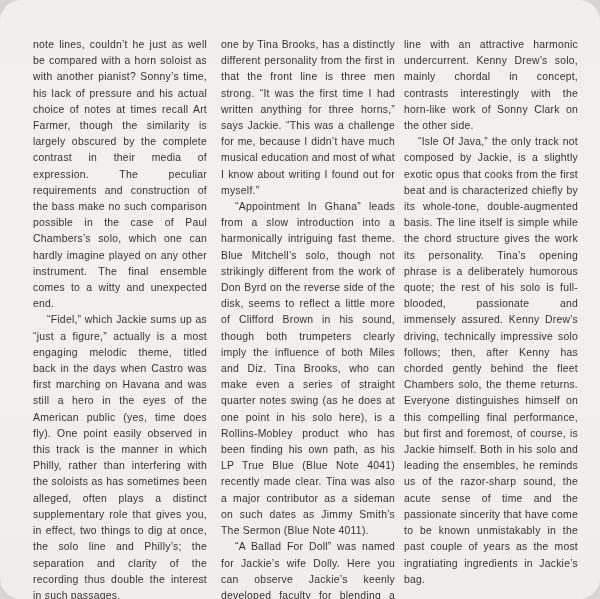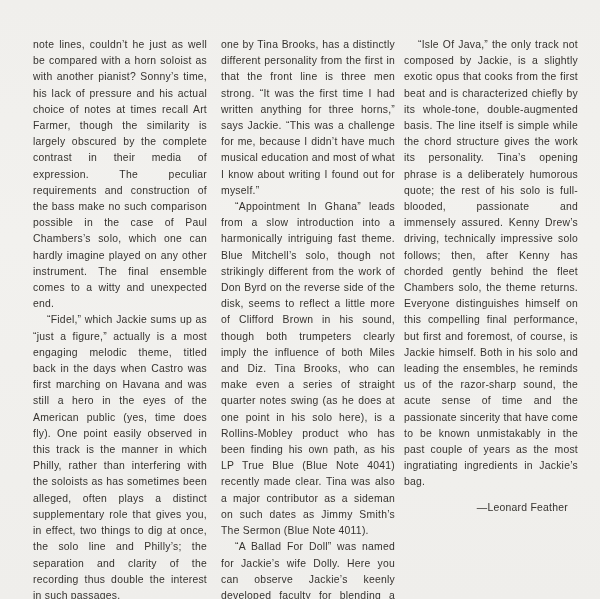--- a/index.html
+++ b/index.html
@@ -10,20 +10,21 @@
     font-family: "Liberation Sans", sans-serif;
     background: #d8d6d3;
   }
   .page {
     position: relative;
     width: 600px;
     height: 599px;
     background: #f1f0ed;
     background-image: linear-gradient(180deg, #f0efec 0%, #f2f1ee 40%, #efeeeb 100%);
     overflow: hidden;
+    border-radius: 21px;
   }
   .col {
     position: absolute;
     top: 37px;
     width: 174px;
     color: #35322e;
     font-size: 10.4px;
     line-height: 16.2px;
     letter-spacing: 0.25px;
     text-align: justify;
@@ -52,16 +53,17 @@
   <div class="col col-1">
       <p class="para cont"><span>note lines, couldn’t he just as well be compared with a horn soloist as with another pianist? Sonny’s time, his lack of pressure and his actual choice of notes at times recall Art Farmer, though the similarity is largely obscured by the complete contrast in their media of expression. The peculiar requirements and construction of the bass make no such comparison possible in the case of Paul Chambers’s solo, which one can hardly imagine played on any other instrument. The final ensemble comes to a witty and unexpected end.</span></p>
       <p class="para indent"><span>“Fidel,” which Jackie sums up as “just a figure,” actually is a most engaging melodic theme, titled back in the days when Castro was first marching on Havana and was still a hero in the eyes of the American public (yes, time does fly). One point easily observed in this track is the manner in which Philly, rather than interfering with the soloists as has sometimes been alleged, often plays a distinct supplementary role that gives you, in effect, two things to dig at once, the solo line and Philly’s; the separation and clarity of the recording thus double the interest in such passages.</span></p>
     </div>
   <div class="col col-2">
       <p class="para"><span>one by Tina Brooks, has a distinctly different personality from the first in that the front line is three men strong. “It was the first time I had written anything for three horns,” says Jackie. “This was a challenge for me, because I didn’t have much musical education and most of what I know about writing I found out for myself.”</span></p>
       <p class="para indent"><span>“Appointment In Ghana” leads from a slow introduction into a harmonically intriguing fast theme. Blue Mitchell’s solo, though not strikingly different from the work of Don Byrd on the reverse side of the disk, seems to reflect a little more of Clifford Brown in his sound, though both trumpeters clearly imply the influence of both Miles and Diz. Tina Brooks, who can make even a series of straight quarter notes swing (as he does at one point in his solo here), is a Rollins-Mobley product who has been finding his own path, as his LP </span><span class="italic">True Blue</span><span> (Blue Note 4041) recently made clear. Tina was also a major contributor as a sideman on such dates as Jimmy Smith’s </span><span class="italic">The Sermon</span><span> (Blue Note 4011).</span></p>
       <p class="para indent cont"><span>“A Ballad For Doll” was named for Jackie’s wife Dolly. Here you can observe Jackie’s keenly developed faculty for blending a good melodic</span></p>
     </div>
   <div class="col col-3">
+      <p class="para"><span>line with an attractive harmonic undercurrent. Kenny Drew’s solo, mainly chordal in concept, contrasts interestingly with the horn-like work of Sonny Clark on the other side.</span></p>
       <p class="para indent"><span>“Isle Of Java,” the only track not composed by Jackie, is a slightly exotic opus that cooks from the first beat and is characterized chiefly by its whole-tone, double-augmented basis. The line itself is simple while the chord structure gives the work its personality. Tina’s opening phrase is a deliberately humorous quote; the rest of his solo is full-blooded, passionate and immensely assured. Kenny Drew’s driving, technically impressive solo follows; then, after Kenny has chorded gently behind the fleet Chambers solo, the theme returns. Everyone distinguishes himself on this compelling final performance, but first and foremost, of course, is Jackie himself. Both in his solo and leading the ensembles, he reminds us of the razor-sharp sound, the acute sense of time and the passionate sincerity that have come to be known unmistakably in the past couple of years as the most ingratiating ingredients in Jackie’s bag.</span></p>
       <p class="para right gap-above"><span>—Leonard Feather</span></p>
     </div>
 </div>
 
 </body></html>

